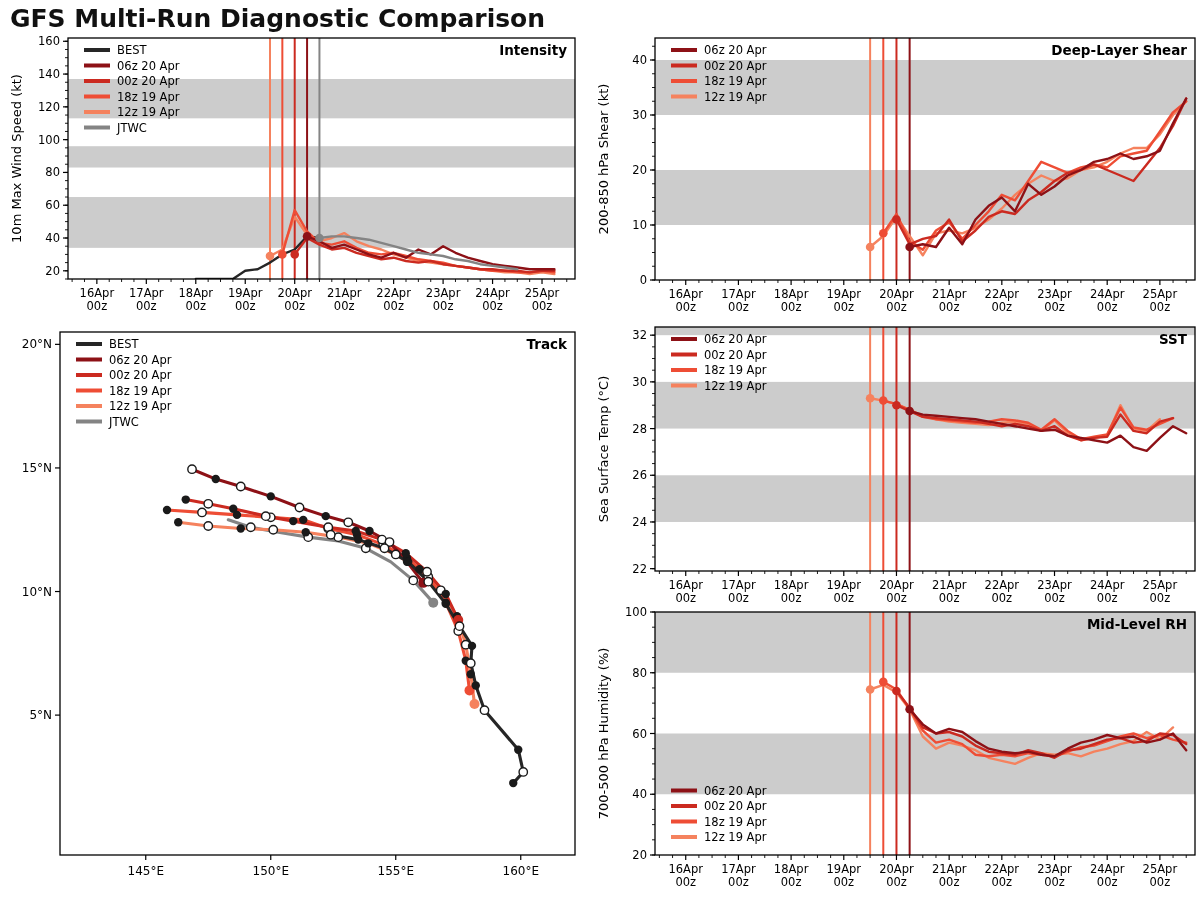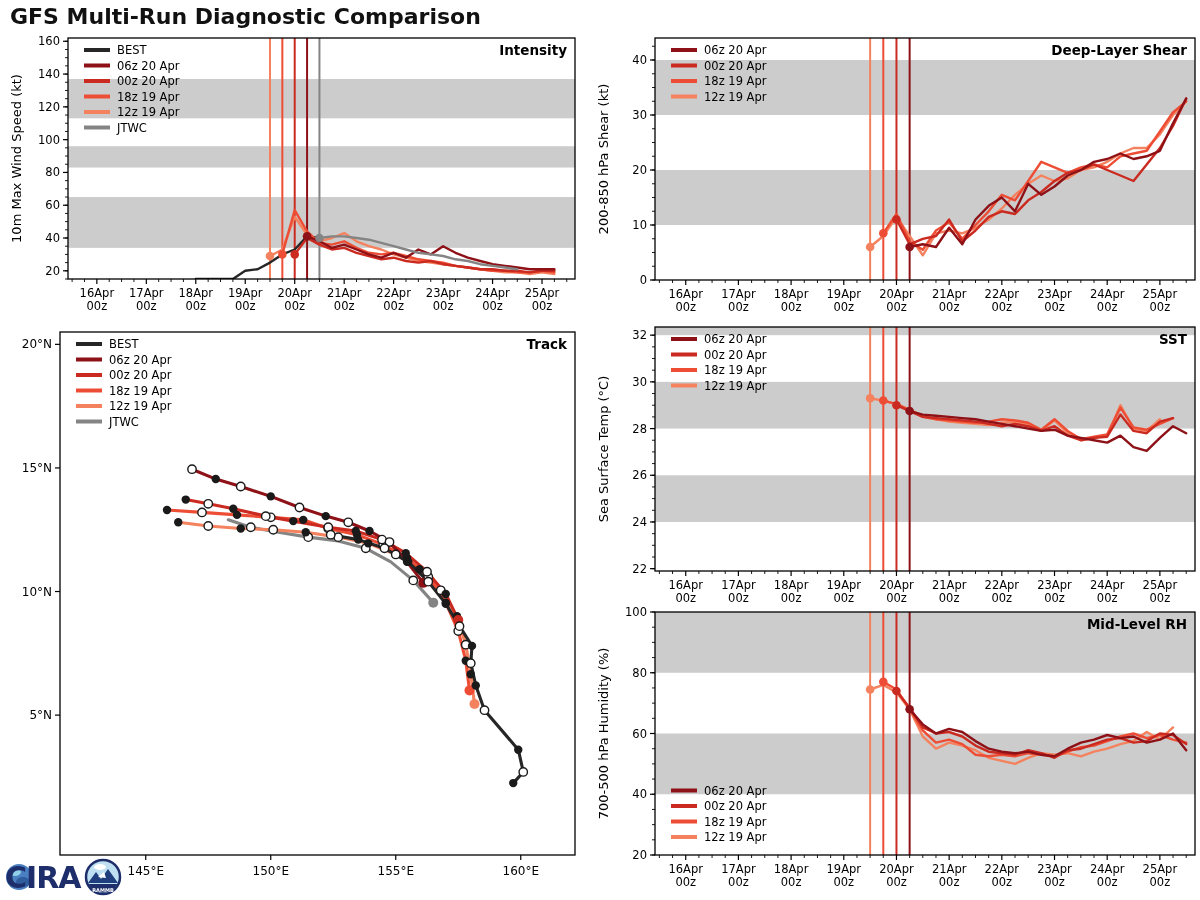--- a/index.html
+++ b/index.html
@@ -1,18 +1,18 @@
 <!DOCTYPE html>
 <html><head>
 <meta charset="utf-8">
 <style>
   html,body{margin:0;padding:0;background:#ffffff;}
   #stage{position:relative;width:1200px;height:900px;background:#ffffff;overflow:hidden;
          font-family:"DejaVu Sans",sans-serif;}
-  .hdr{position:absolute;top:4px;font-weight:bold;font-size:22px;color:#111;letter-spacing:0;}
+  .hdr{position:absolute;top:4px;font-weight:bold;font-size:25px;color:#111;letter-spacing:0;}
   #hdr-left{left:10px;}
   #hdr-right{right:25px;text-align:right;}
   #charts{position:absolute;left:0;top:0;}
   #logo{position:absolute;left:4px;top:853px;width:120px;height:46px;}
 </style>
 </head>
 <body>
 
 <div id="stage">
   <div id="hdr-left" class="hdr">GFS Multi-Run Diagnostic Comparison</div>
@@ -652,27 +652,13 @@
         <text x="109" y="379" fill="#000" font-size="11.5" font-family="&quot;DejaVu Sans&quot;,sans-serif">00z 20 Apr</text>
         <line x1="76" y1="390.5" x2="102" y2="390.5" stroke="#ee4d35" stroke-width="4"></line>
         <text x="109" y="394.5" fill="#000" font-size="11.5" font-family="&quot;DejaVu Sans&quot;,sans-serif">18z 19 Apr</text>
         <line x1="76" y1="406" x2="102" y2="406" stroke="#f5825e" stroke-width="4"></line>
         <text x="109" y="410" fill="#000" font-size="11.5" font-family="&quot;DejaVu Sans&quot;,sans-serif">12z 19 Apr</text>
         <line x1="76" y1="421.5" x2="102" y2="421.5" stroke="#848484" stroke-width="4"></line>
         <text x="109" y="425.5" fill="#000" font-size="11.5" font-family="&quot;DejaVu Sans&quot;,sans-serif">JTWC</text>
       </g>
     </svg>
 
-  <div id="logo">
-    <svg width="120" height="46" viewBox="0 0 120 46">
-      <circle cx="15" cy="24" r="13" fill="#4a7fc1"></circle>
-      <ellipse cx="11" cy="19" rx="6" ry="4" fill="#8fd0e8"></ellipse>
-      <ellipse cx="19" cy="29" rx="7" ry="5" fill="#2f5d9e"></ellipse>
-      <text x="1" y="35" font-size="30" font-weight="bold" fill="#1d2e6b" letter-spacing="-1">CIRA</text>
-      <circle cx="99" cy="24" r="17" fill="#bfe0f2" stroke="#1d2e6b" stroke-width="2.5"></circle>
-      <ellipse cx="96" cy="14" rx="6" ry="3" fill="#ffffff"></ellipse>
-      <path d="M84 30 L92 19 L97 26 L104 16 L114 30 Z" fill="#1e3e7e"></path>
-      <path d="M94 24 l6 -5 l2 6 z" fill="#ffffff"></path>
-      <path d="M84.2 31 A17 17 0 0 0 113.8 31 L84.2 31 Z" fill="#1d2e6b"></path>
-      <text x="99" y="38.5" font-size="5" font-weight="bold" fill="#ffffff" text-anchor="middle">RAMMB</text>
-    </svg>
-  </div>
 </div>
 
 </body></html>

